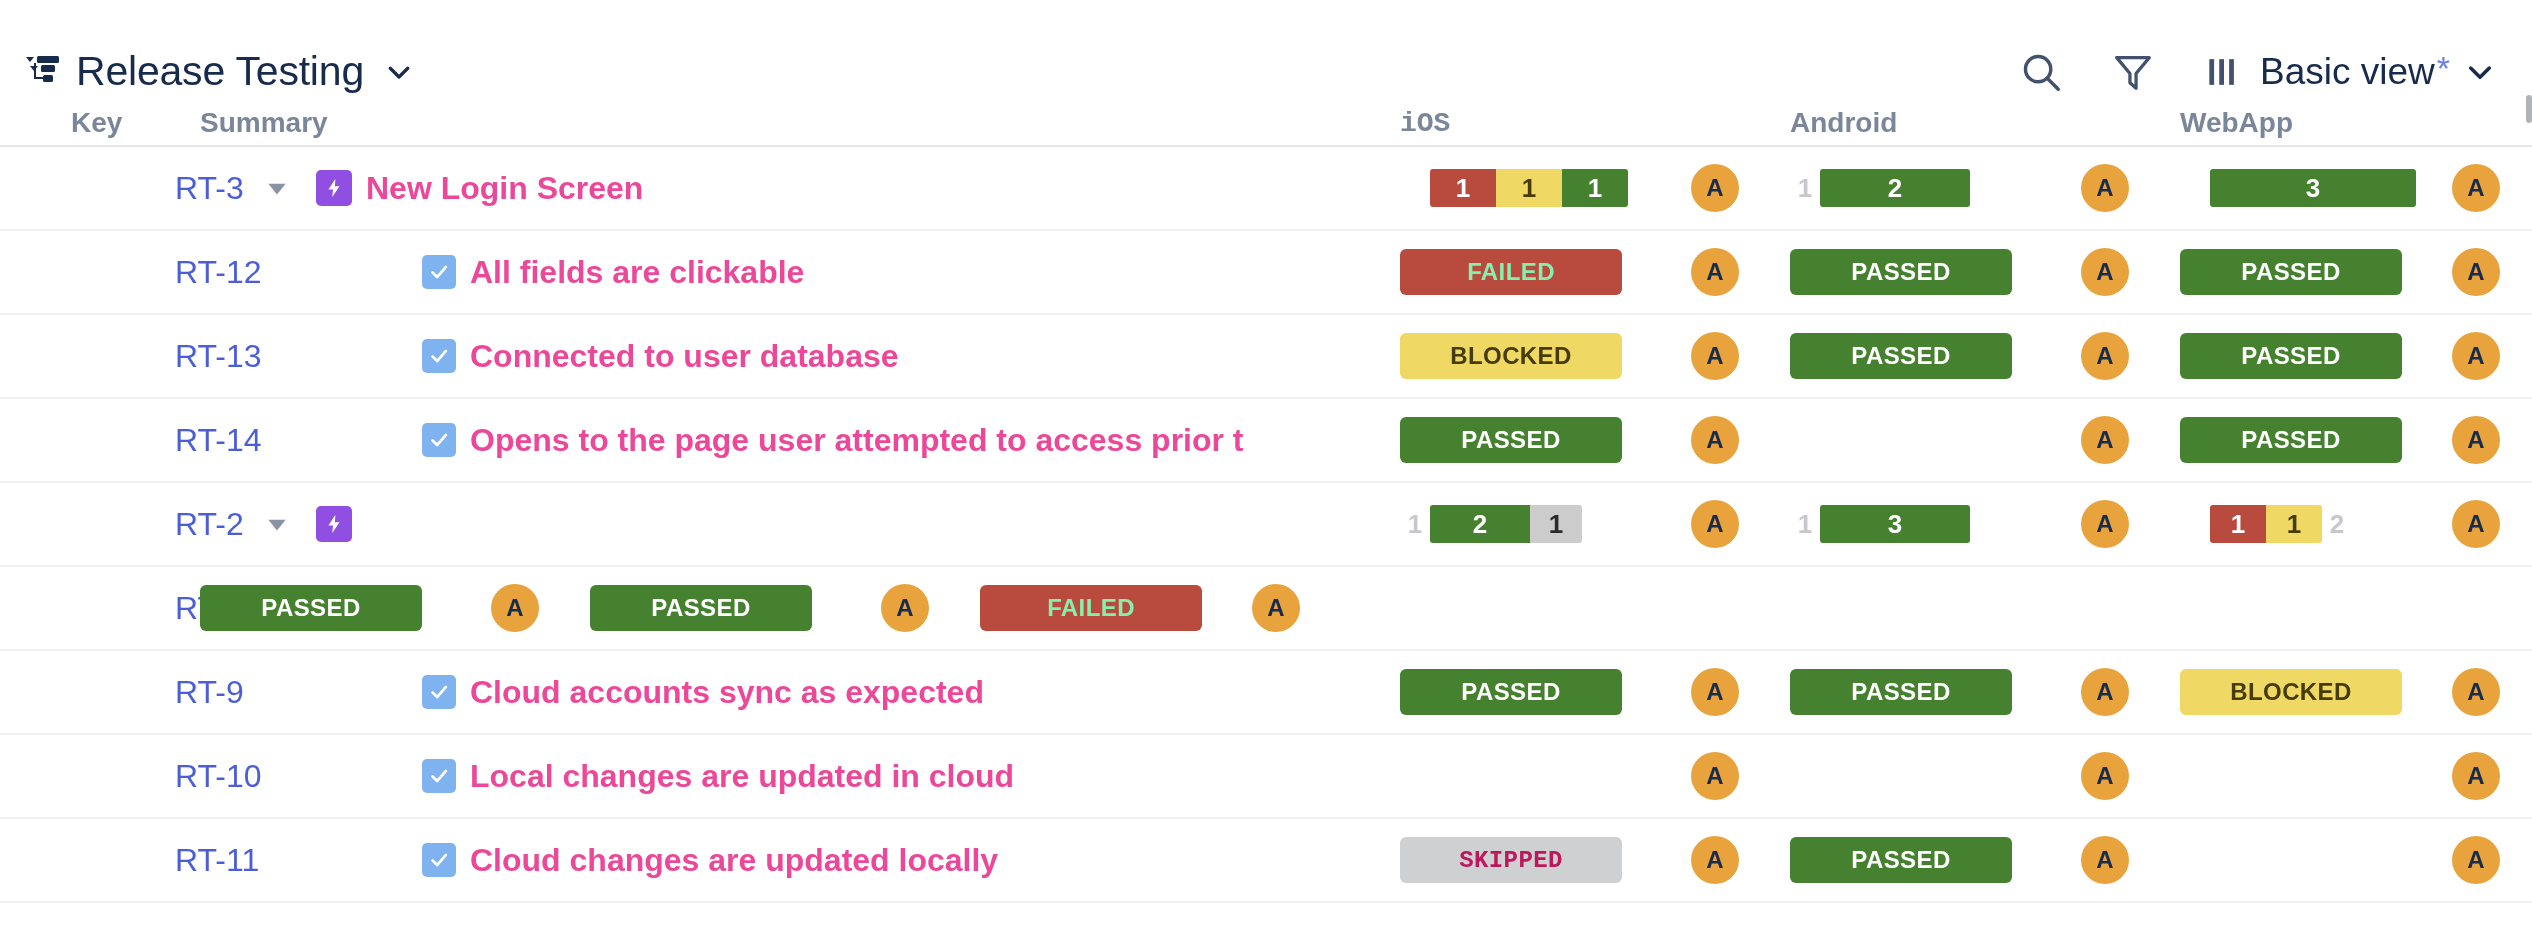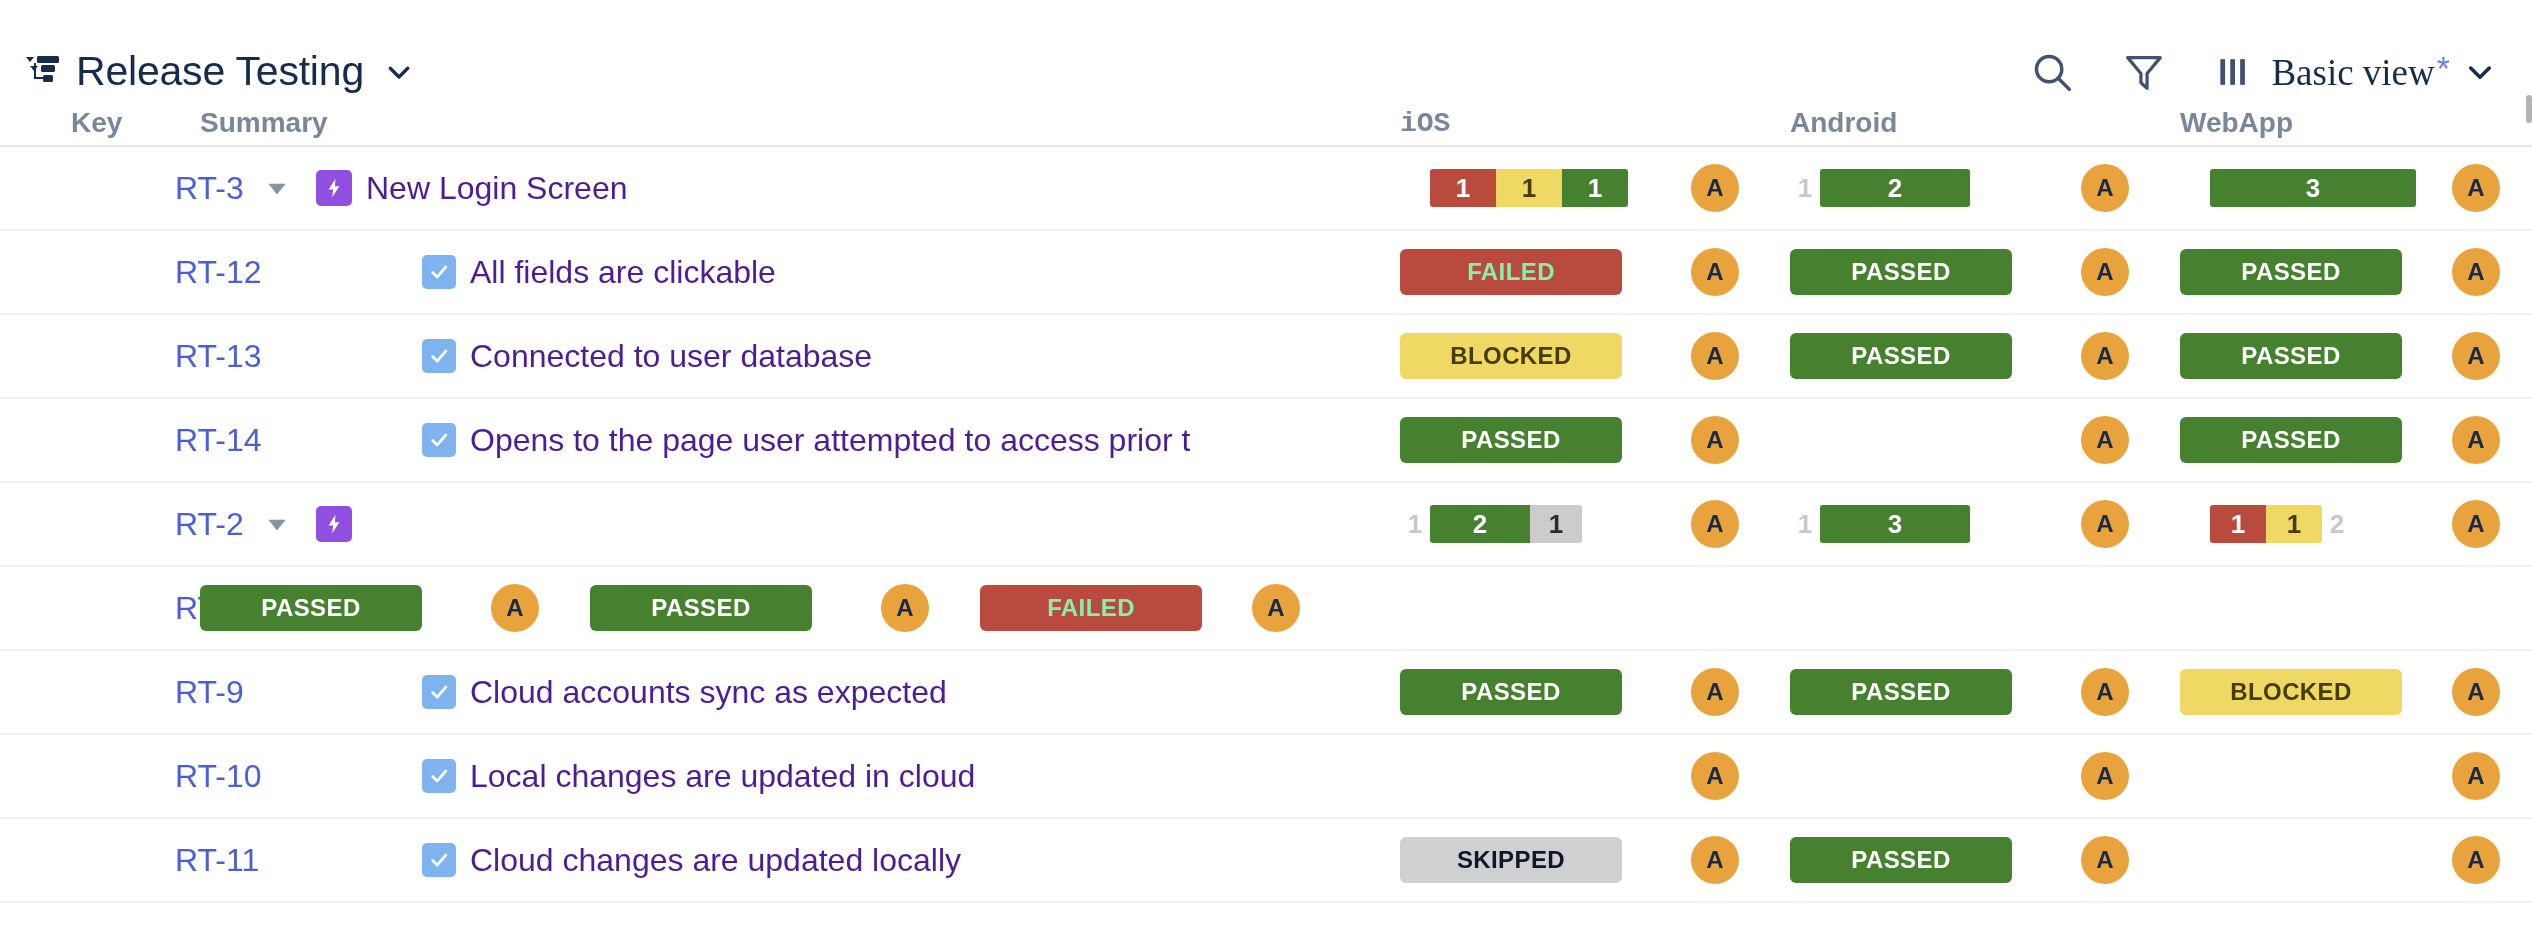--- a/index.html
+++ b/index.html
@@ -59,21 +59,20 @@
   .view-selector {
     display: flex;
     align-items: center;
     gap: 14px;
     cursor: pointer;
   }
   .view-label {
     font-size: 37px;
     color: #172b4d;
     white-space: nowrap;
-    font-family: Liberation Serif, serif;
   }
   .view-star {
     color: #6b7ee8;
     font-size: 34px;
     vertical-align: super;
     line-height: 1;
     margin-left: 2px;
   }
   .view-name-wrap { display: inline-flex; align-items: flex-start; }
 
@@ -163,23 +162,24 @@
     background: #7fb3ef;
     border-radius: 5px;
     display: inline-flex;
     align-items: center;
     justify-content: center;
     flex: 0 0 auto;
     margin-right: 14px;
   }
   .summary-text {
     font-size: 32px;
-    color: #4c1d95;
+    color: #ec4899;
     white-space: nowrap;
     cursor: pointer;
+    font-weight: bold;
   }
   .summary-text.truncate {
     max-width: 890px;
     overflow: hidden;
     text-overflow: clip;
     display: inline-block;
     vertical-align: middle;
   }
 
   
@@ -190,21 +190,21 @@
     width: 222px;
     height: 46px;
     border-radius: 6px;
     font-size: 24px;
     font-weight: bold;
     letter-spacing: 0.4px;
   }
   .st-PASSED  { background: #45812f; color: #ffffff; }
   .st-FAILED  { background: #b94a3e; color: #86efac; }
   .st-BLOCKED { background: #efd964; color: #453c07; }
-  .st-SKIPPED { background: #cfd0d1; color: #0f172a; }
+  .st-SKIPPED { background: #cfd0d1; color: #be185d; font-family: Liberation Mono, monospace; }
 
   
   .progress-wrap {
     display: flex;
     align-items: center;
     width: 236px;
     height: 46px;
   }
   .progress-bar {
     display: flex;

